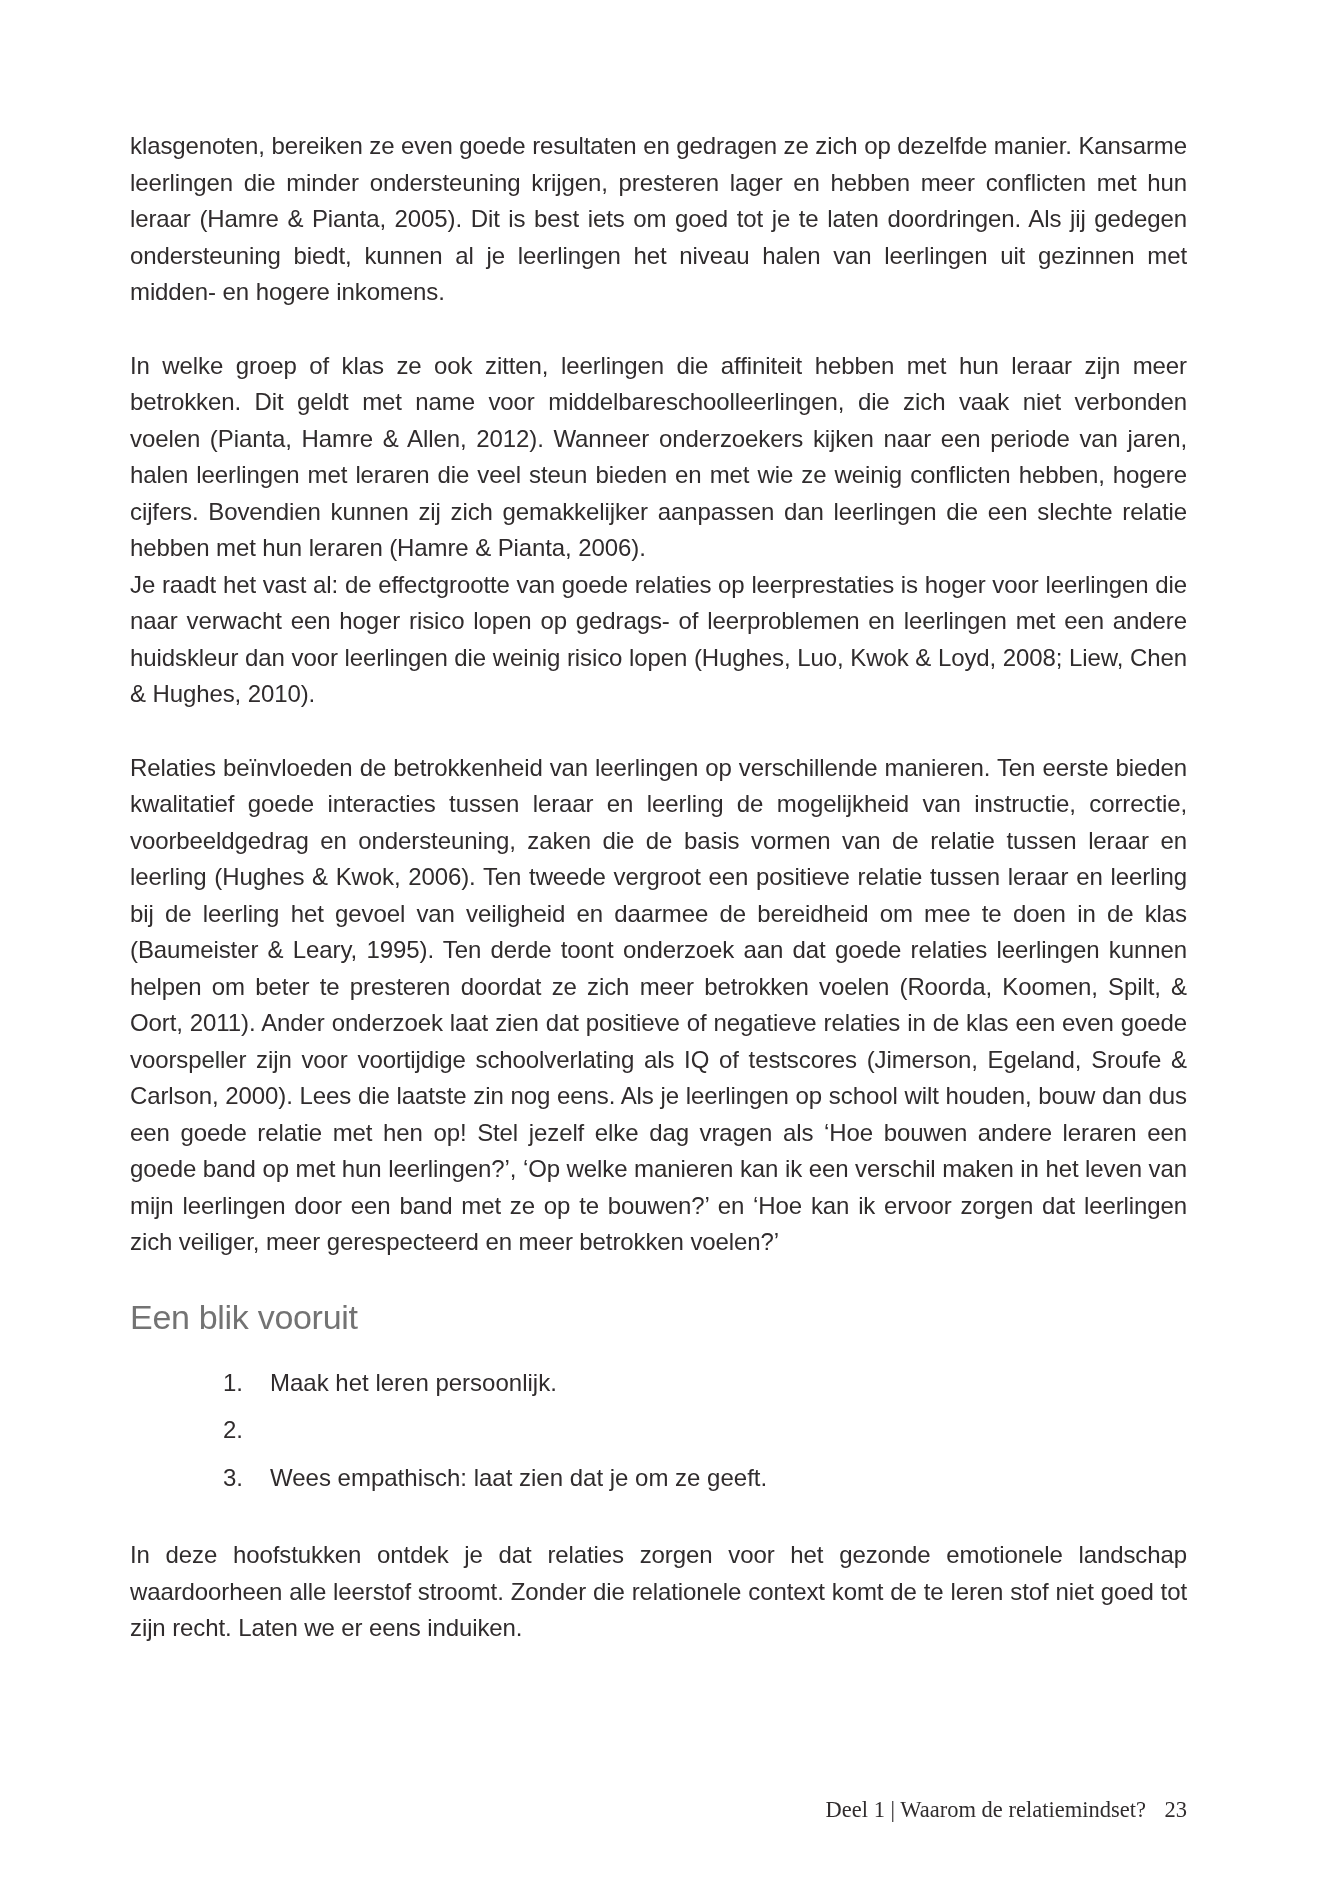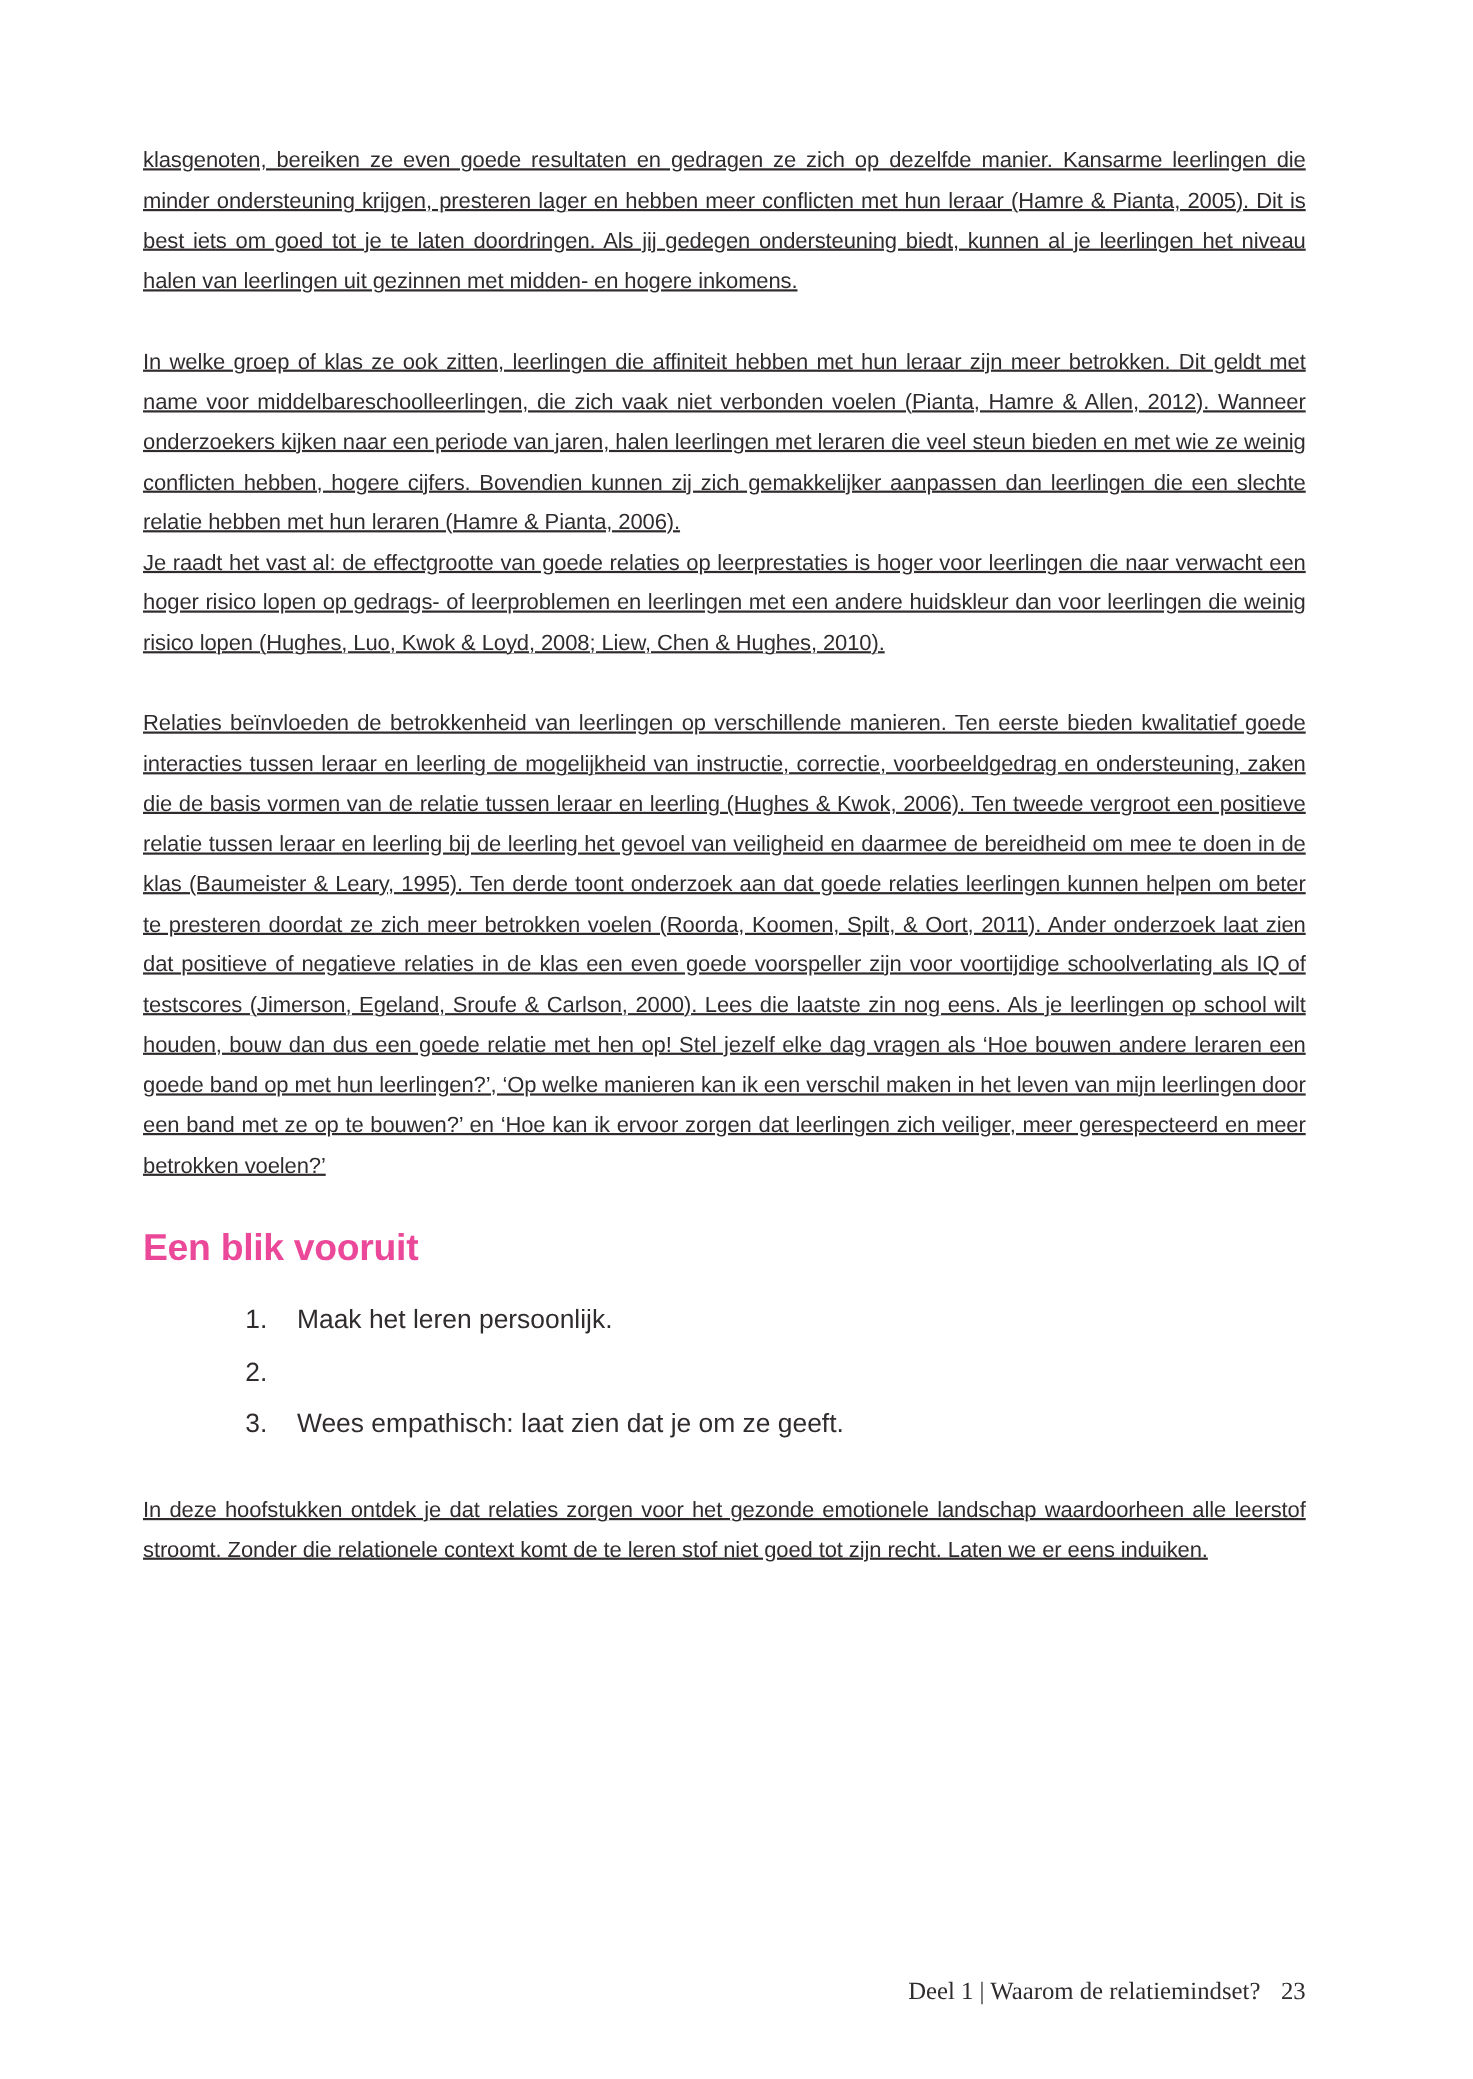--- a/index.html
+++ b/index.html
@@ -17,32 +17,31 @@
     overflow: hidden;
   }
   .content {
     position: absolute;
     left: 130px;
     top: 128px;
     width: 1057px;
     color: #302c2d;
   }
   .body-text {
-    font-size: 20px;
+    font-size: 24px;
     line-height: 36.5px;
     text-align: justify;
     margin-bottom: 37px;
     letter-spacing: -0.1px;
-    text-decoration: underline;
   }
   .body-text.no-gap-after { margin-bottom: 0; }
   .section-heading {
     font-size: 34px;
-    font-weight: bold;
-    color: #ec4899;
+    font-weight: normal;
+    color: #737373;
     letter-spacing: -0.3px;
     margin: 10px 0 28px 0;
   }
   .strategy-list {
     list-style: none;
     margin: 4px 0 41px 93px;
   }
   .list-item {
     display: flex;
     font-size: 24px;

